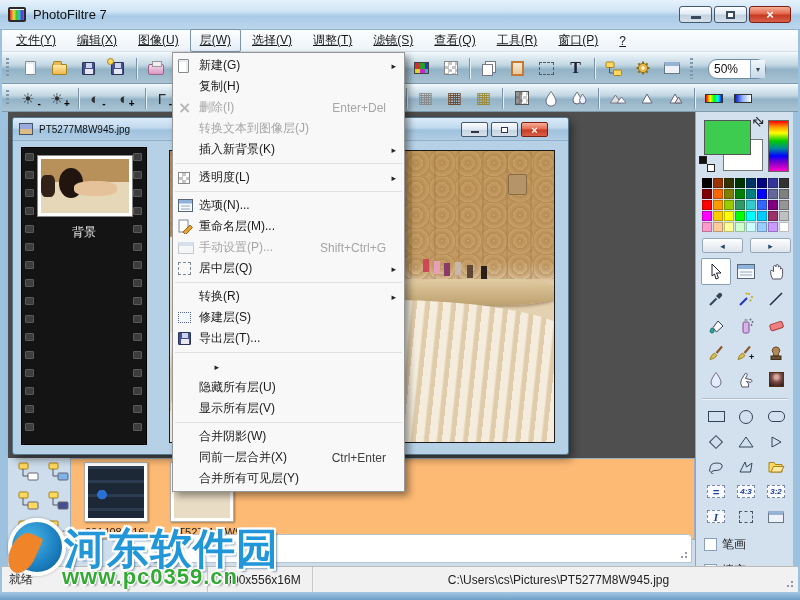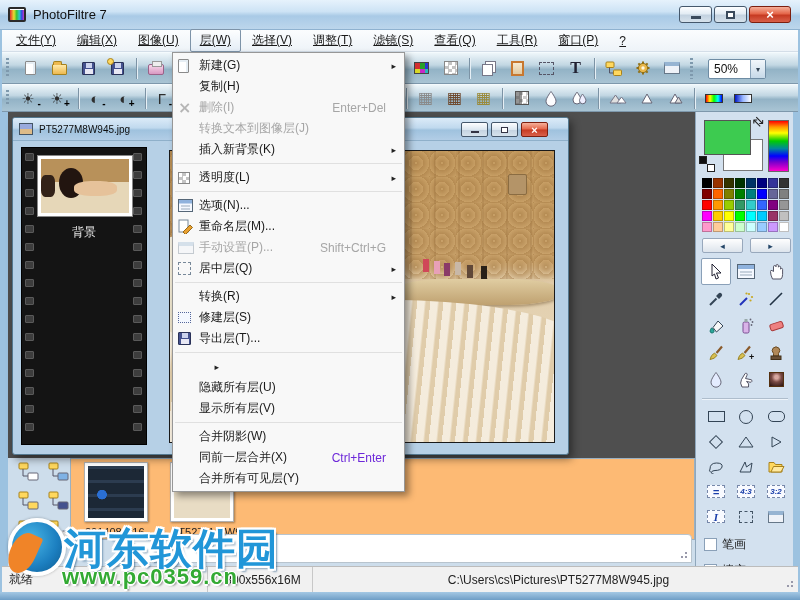--- a/index.html
+++ b/index.html
@@ -36,21 +36,21 @@
   .toolbar.t2{top:84px;height:28px;}
   .tgrip{position:absolute;left:4px;top:5px;bottom:5px;width:3px;
     background:repeating-linear-gradient(180deg,#7e99ad 0 2px,rgba(0,0,0,0) 2px 4px);}
   .tgroup{position:absolute;top:0;height:100%;display:flex;align-items:center;}
   .tb-btn{width:29px;height:24px;display:flex;align-items:center;justify-content:center;}
   .tb-ic{display:flex;align-items:center;justify-content:center;}
   .tsep{width:1px;height:21px;background:#7c93a5;box-shadow:1px 0 0 #e6eff5;margin:0 4px;}
   .tgrip2{width:3px;height:21px;margin:0 4px;
     background:repeating-linear-gradient(180deg,#7e99ad 0 2px,rgba(0,0,0,0) 2px 4px);}
   .combo{position:absolute;left:706px;top:6px;width:58px;height:20px;display:flex;
-    background:#fff;border:1px solid #6e8ca4;border-radius:2px;}
+    background:#fff;border:1px solid #6e8ca4;border-radius:9px;}
   .combo-val{flex:1;padding:2px 5px;font-size:12px;color:#111;}
   .combo-btn{width:15px;display:flex;align-items:center;justify-content:center;font-size:8px;color:#345;
     background:linear-gradient(#f2f7fb,#c6d9e8);border-left:1px solid #8aa4ba;}
   
   .gl{font-size:15px;color:#2e2e2e;position:relative;margin-right:5px;line-height:1;}
   .gl b{font-size:10px;position:absolute;right:-6px;bottom:-3px;color:#000;}
   .pg{display:block;width:11px;height:14px;background:#fff;border:1px solid #8a8a8a;border-radius:1px;
       box-shadow:inset -2px 2px 0 #e6eef4;}
   .fld{display:block;width:15px;height:11px;background:linear-gradient(#ffe9a8,#edb94f);
       border:1px solid #a5821e;border-radius:1px;position:relative;margin-top:3px;}
@@ -207,21 +207,21 @@
   .sb-cell.c3{flex:1;justify-content:center;border-left:1px solid #c8c8c8;}
   .sb-grip{right:4px;bottom:4px;}
   .winbottom{position:absolute;left:0;top:592px;width:800px;height:8px;
     background:linear-gradient(#a4c8e4,#6f9ec6);}
   
   .layermenu{position:absolute;left:172px;top:52px;width:233px;z-index:60;background:#f8f8f8;
     border:1px solid #979797;box-shadow:4px 4px 7px rgba(0,0,0,.4);padding:2px 0;}
   .menu-item{display:flex;align-items:center;height:21px;padding:0 8px 0 5px;}
   .mi-icon{width:21px;display:flex;align-items:center;justify-content:flex-start;flex:none;}
   .mi-label{flex:1;white-space:nowrap;color:#1a1a1a;}
-  .mi-short{margin-left:10px;color:#6d28d9;}
+  .mi-short{margin-left:10px;color:#404040;}
   .mi-arrow{width:10px;text-align:right;color:#222;font-size:9px;}
   .menu-item.dis .mi-label,.menu-item.dis .mi-short{color:#a6a6a6;}
   .menu-item.dis .mi-icon{opacity:.55;}
   .menu-sep{height:1px;background:#e0e0e0;margin:3px 2px;}
   
   .watermark{position:absolute;left:0;top:0;width:800px;height:600px;pointer-events:none;z-index:99;}
   .wlogo{position:absolute;left:8px;top:518px;width:58px;height:58px;border-radius:50%;
     background:radial-gradient(circle at 35% 35%,#4ab8e8,#1c7fc0 60%,#0c5a90);
     border:4px solid #fff;box-shadow:0 0 3px rgba(0,0,0,.3);}
   .wlogo::after{content:"";position:absolute;left:-2px;bottom:-2px;width:26px;height:42px;

